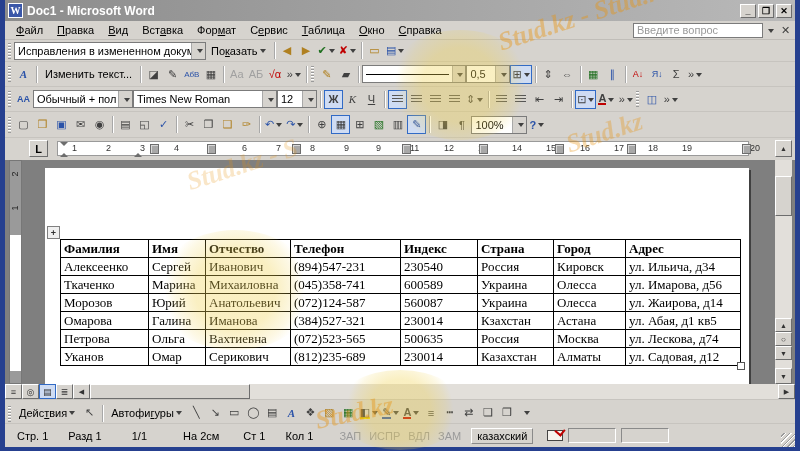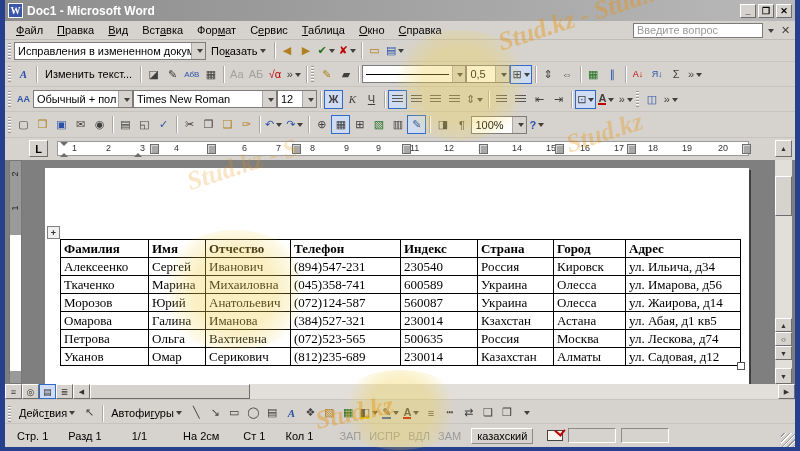--- a/index.html
+++ b/index.html
@@ -337,21 +337,21 @@
       <span class="num" style="left:318px">9</span>
       <span class="num" style="left:352px">11</span>
       <span class="num" style="left:386px">12</span>
       <span class="num" style="left:420px">13</span>
       <span class="num" style="left:454px">14</span>
       <span class="num" style="left:488px">15</span>
       <span class="num" style="left:522px">16</span>
       <span class="num" style="left:556px">17</span>
       <span class="num" style="left:590px">18</span>
       <span class="num" style="left:624px">19</span>
-      <span class="num" style="left:660px">20</span>
+      <span class="num" style="left:692px">20</span>
       <span class="colmark" style="left:92px"></span>
       <span class="colmark" style="left:149px"></span>
       <span class="colmark" style="left:234px"></span>
       <span class="colmark" style="left:344px"></span>
       <span class="colmark" style="left:421px"></span>
       <span class="colmark" style="left:497px"></span>
       <span class="colmark" style="left:569px"></span>
       <span class="colmark" style="left:684px"></span>
       <span class="ind-tri" style="left:2px;top:0;border-top-color:#6d6d6d"></span>
       <span class="ind-tri" style="left:2px;top:7px;border-bottom-color:#6d6d6d"></span>

